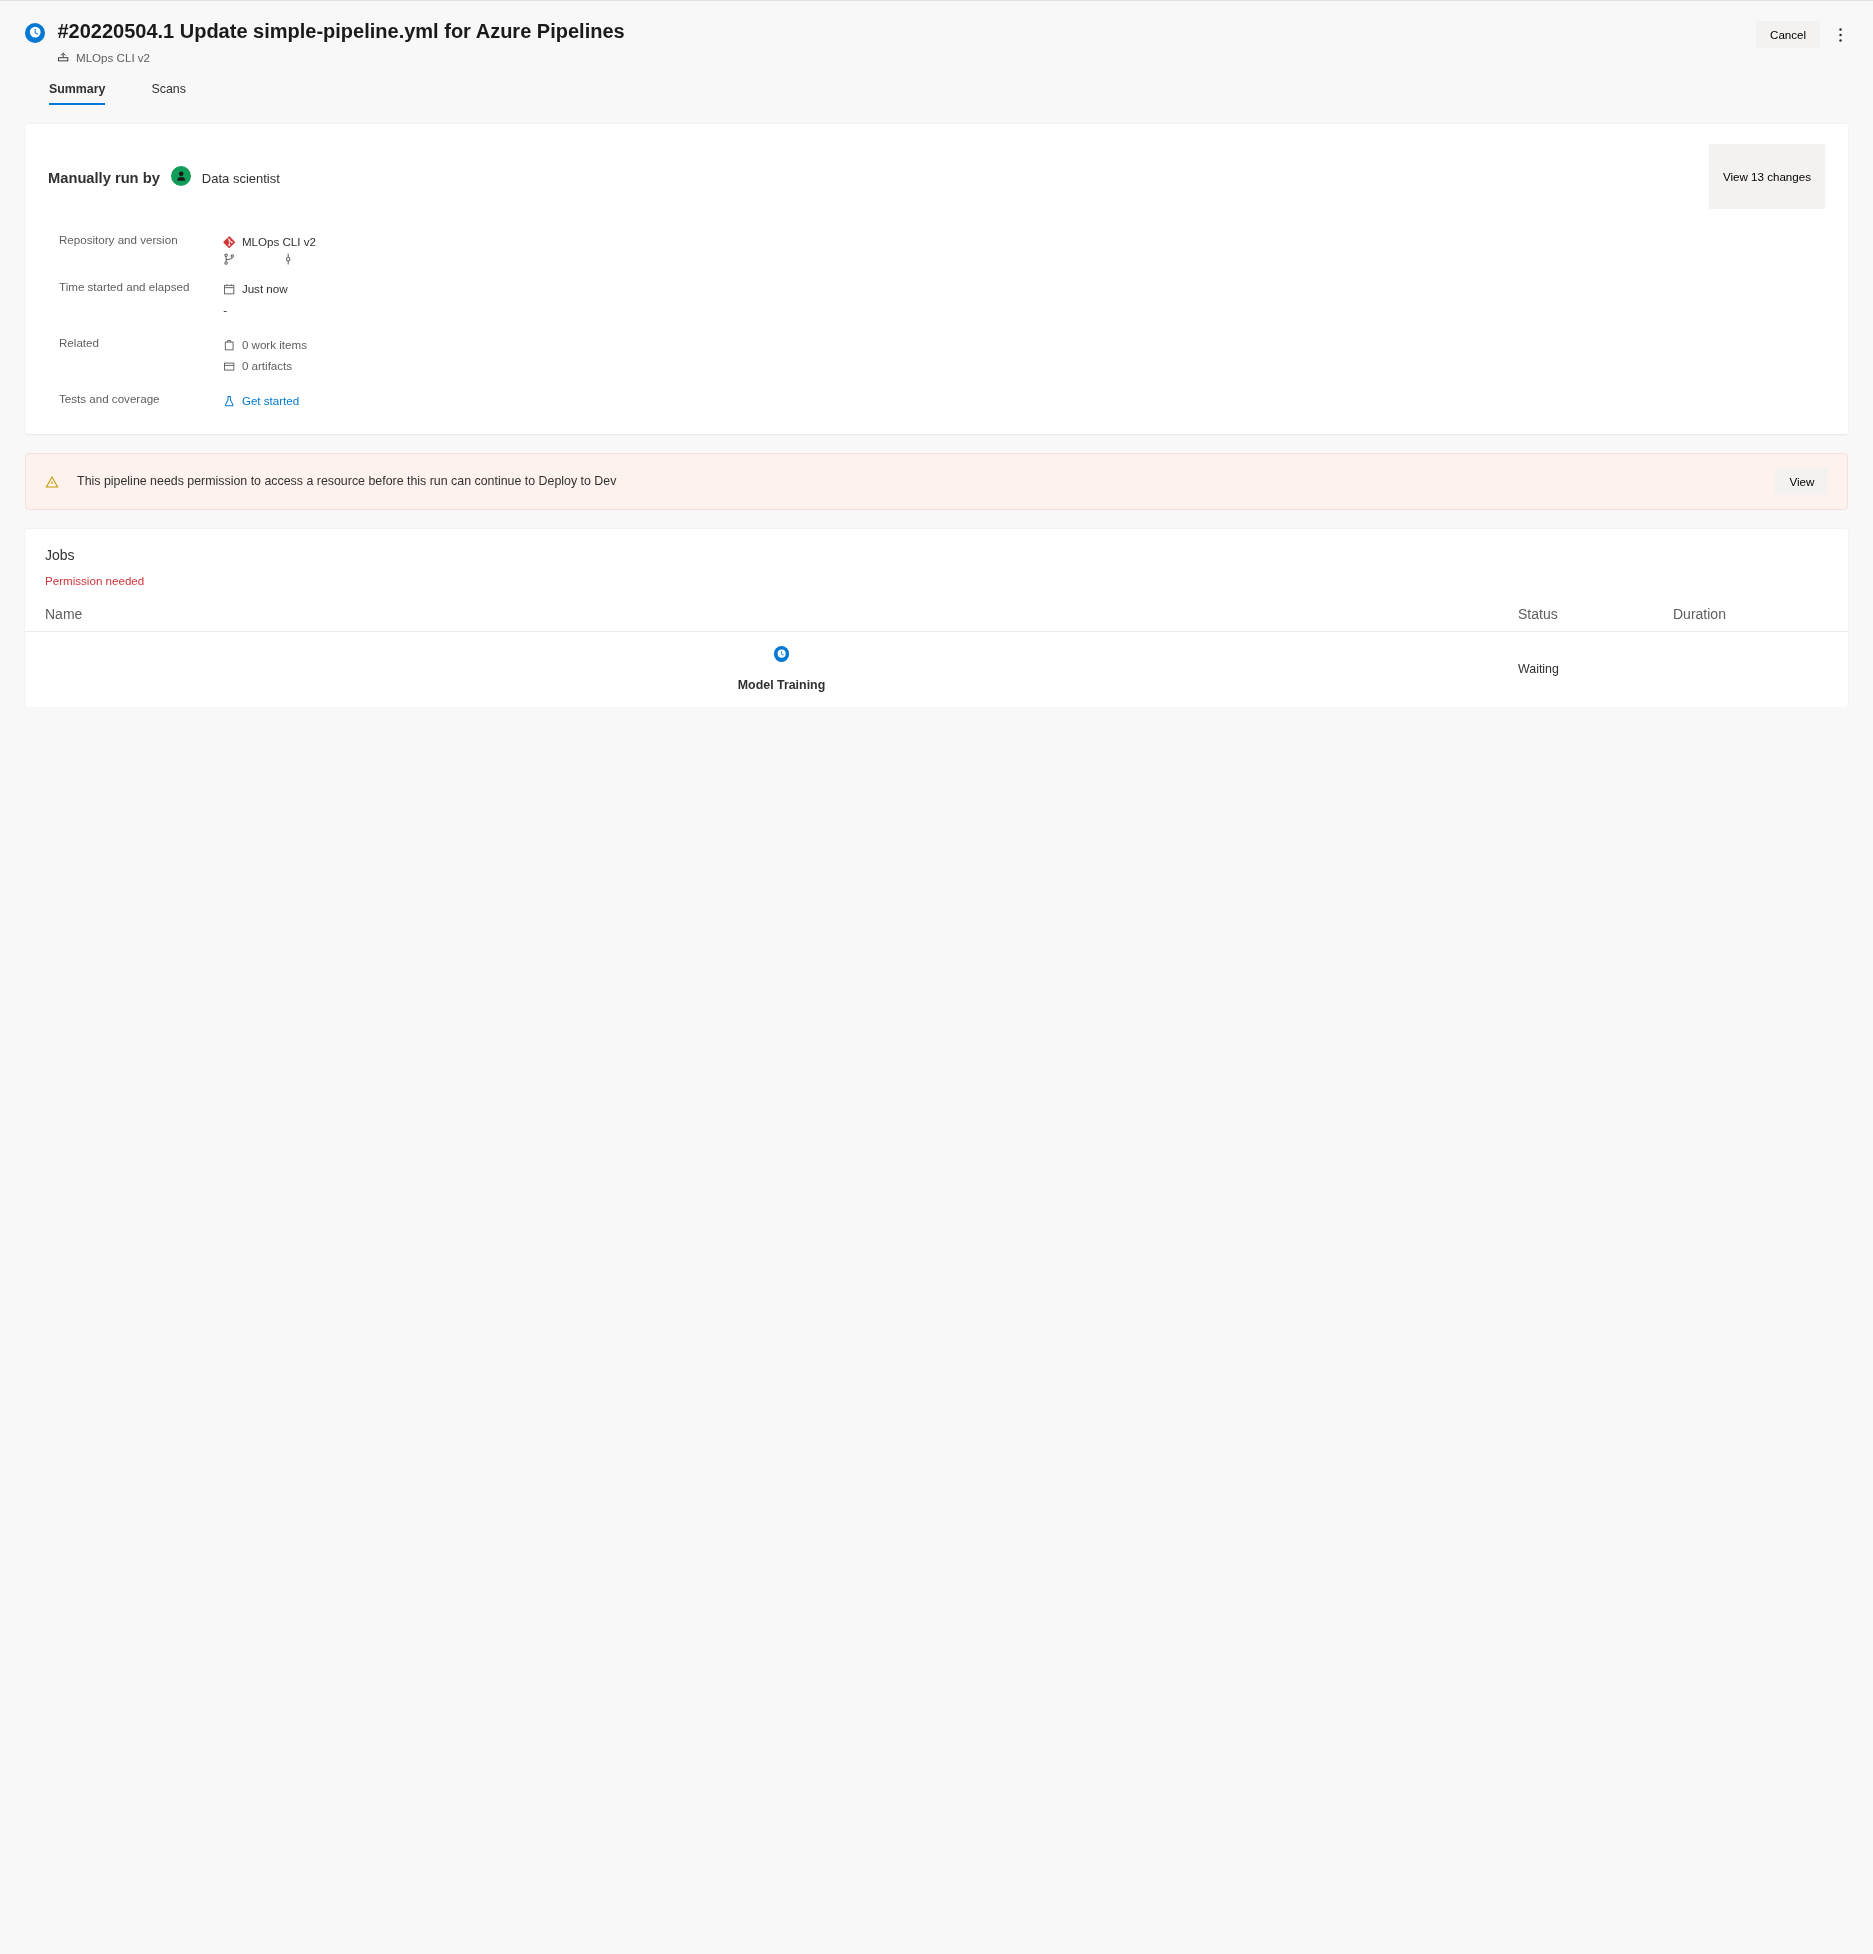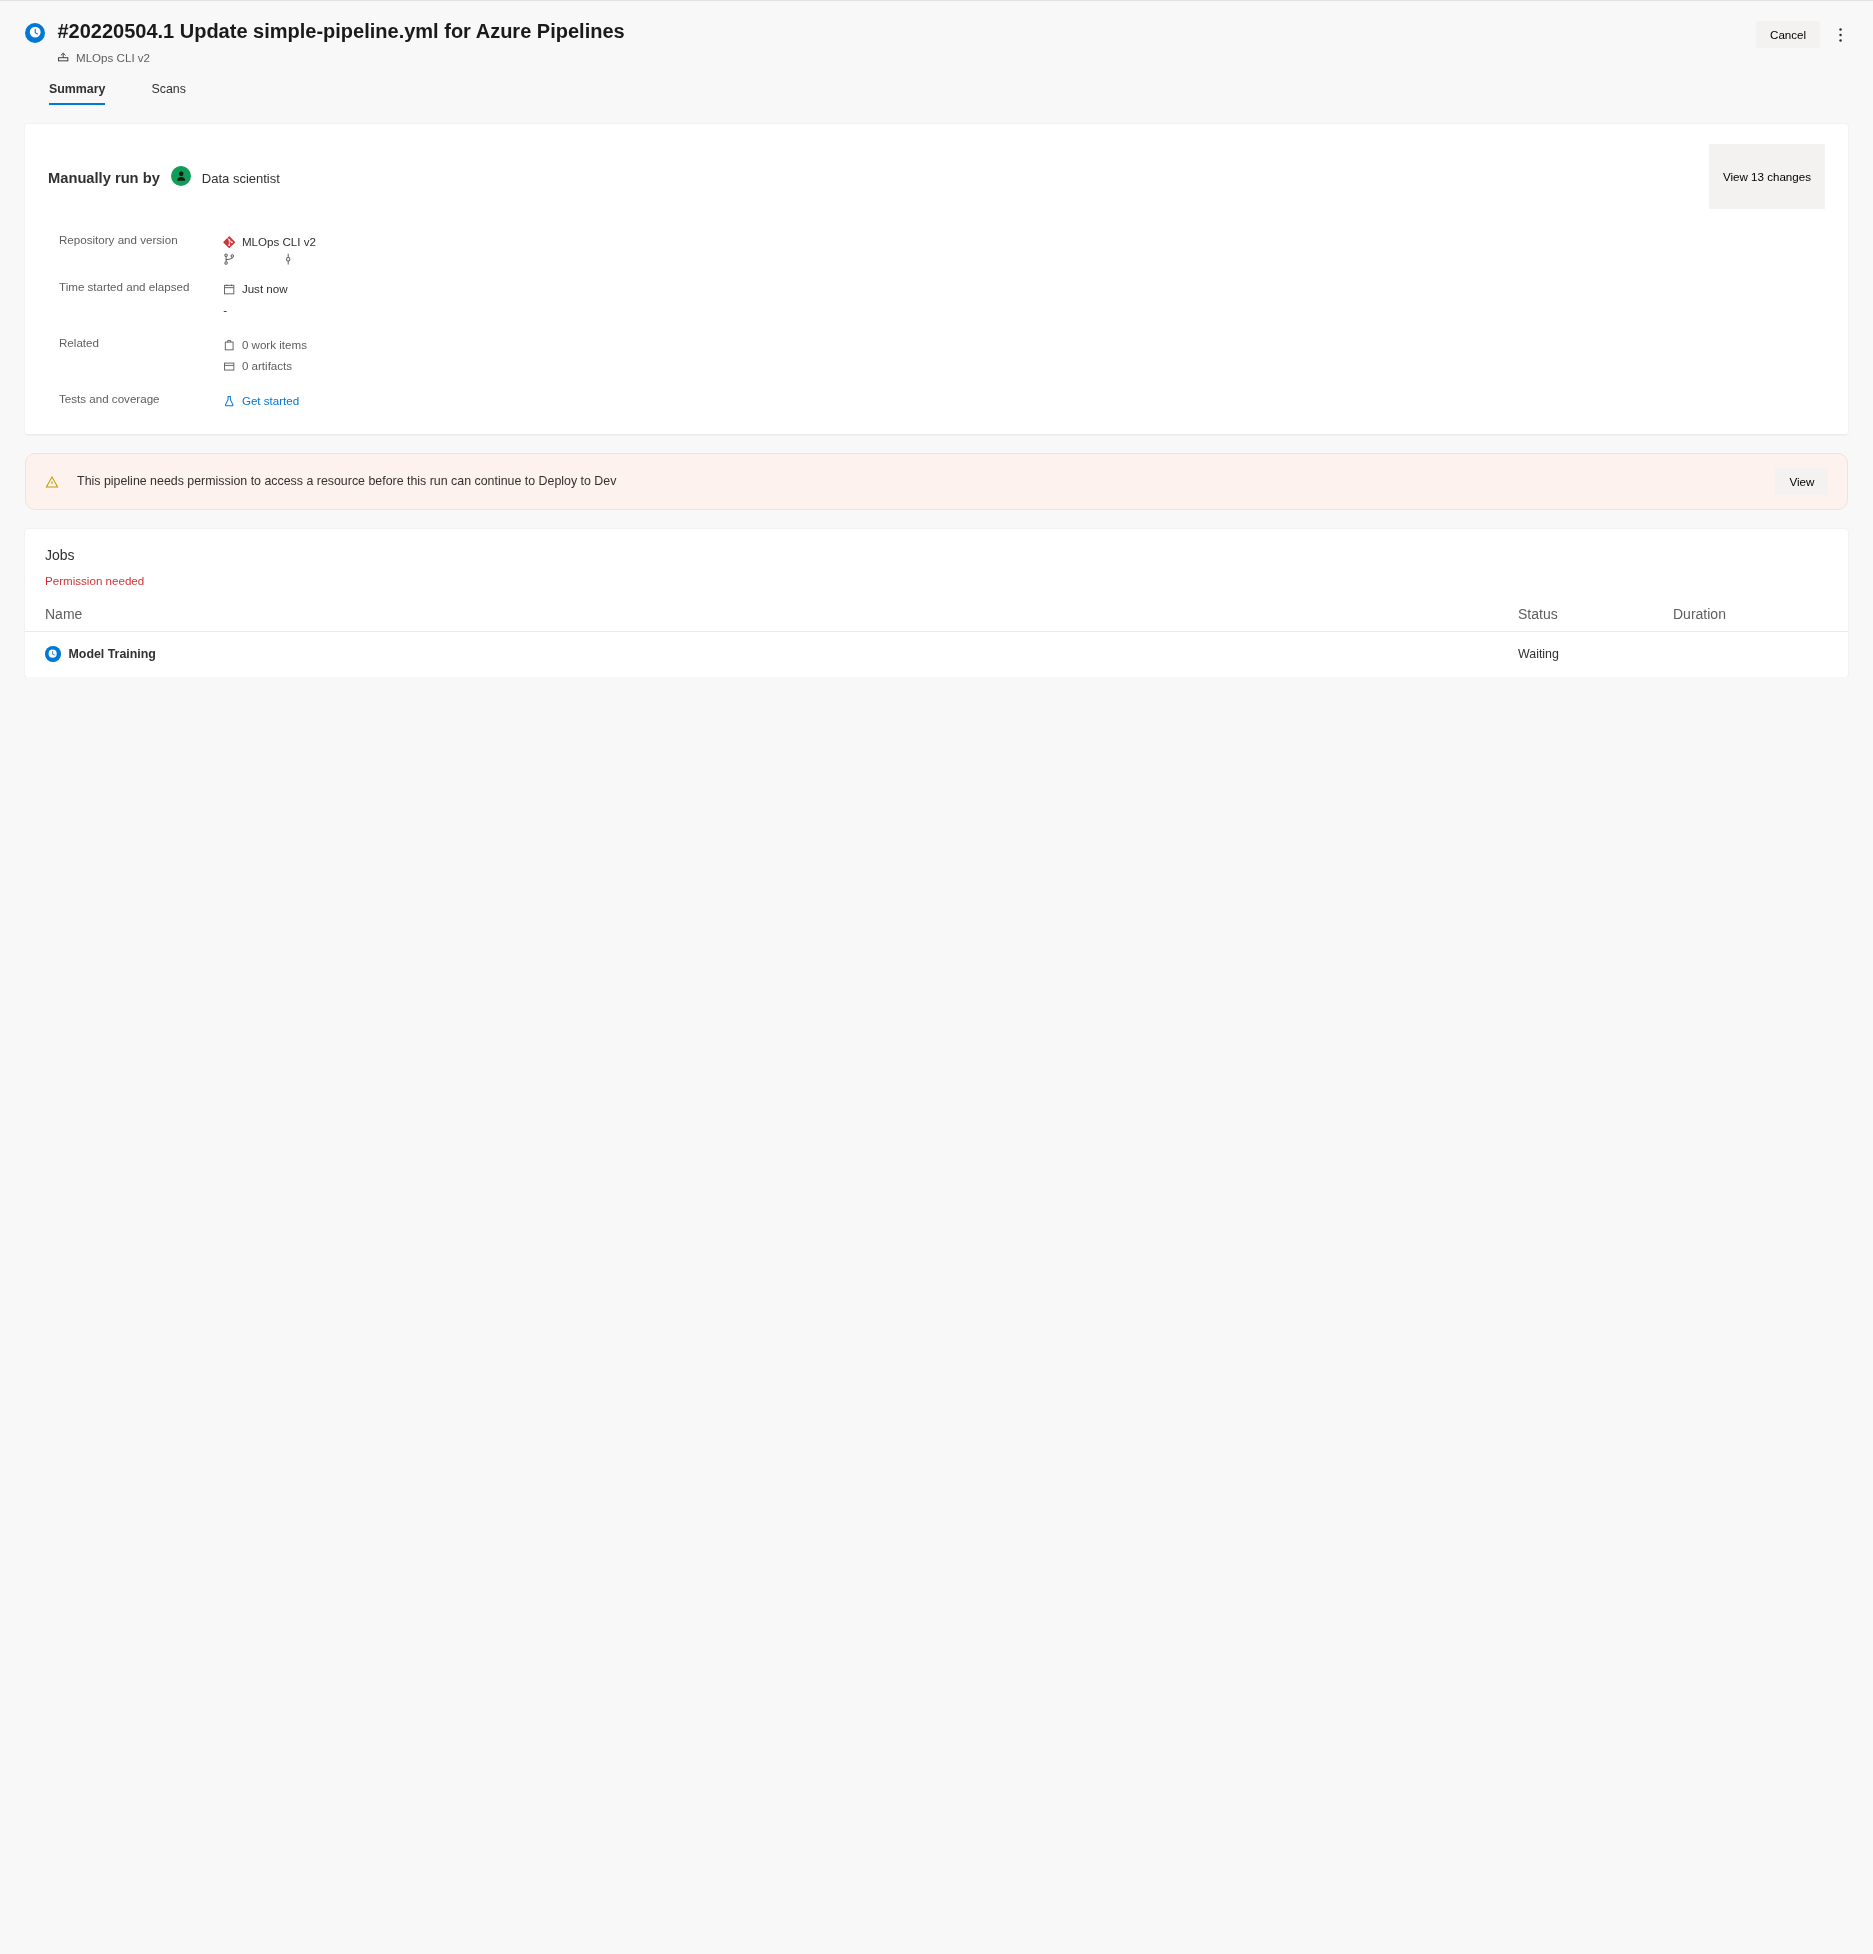--- a/index.html
+++ b/index.html
@@ -141,21 +141,21 @@
     line-height: 1.8;
   }
   .val-row svg { width: 12.4px; height: 12.4px; flex-shrink: 0; }
   .git-icon { fill: #d13438; }
   .faded { color: #605e5c; }
   .link { color: #0078d4; cursor: pointer; }
   .branch-row { display: flex; gap: 46px; }
   .warn-banner {
     background: #fdf2ee;
     border: 0.8px solid #f3e2dc;
-    border-radius: 10px;
+    border-radius: 4px;
     margin: 18.6px 25px 0 25px;
     padding: 14px 18.6px;
     display: flex;
     align-items: center;
     gap: 17px;
   }
   .warn-banner .tri {
     width: 15.5px; height: 15.5px;
     display: flex; align-items: center; justify-content: center;
   }
@@ -186,23 +186,24 @@
   }
   .jobs-row {
     display: grid;
     grid-template-columns: 1fr 155px 155px;
     padding: 14px 20px 15.5px 20px;
     align-items: center;
   }
   .job-name {
     display: flex;
     align-items: center;
-    gap: 8px;
+    gap: 16px;
     font-weight: 600;
     font-size: 12.4px;
+    flex-direction: column;
   }
   .job-name .status-circle { width: 15.5px; height: 15.5px; margin-top: 0; }
   .job-name .status-circle svg { width: 9.3px; height: 9.3px; }
   .job-status { font-size: 12.4px; }
 </style>
 </head>
 <body>
 
 <div class="page">
 

